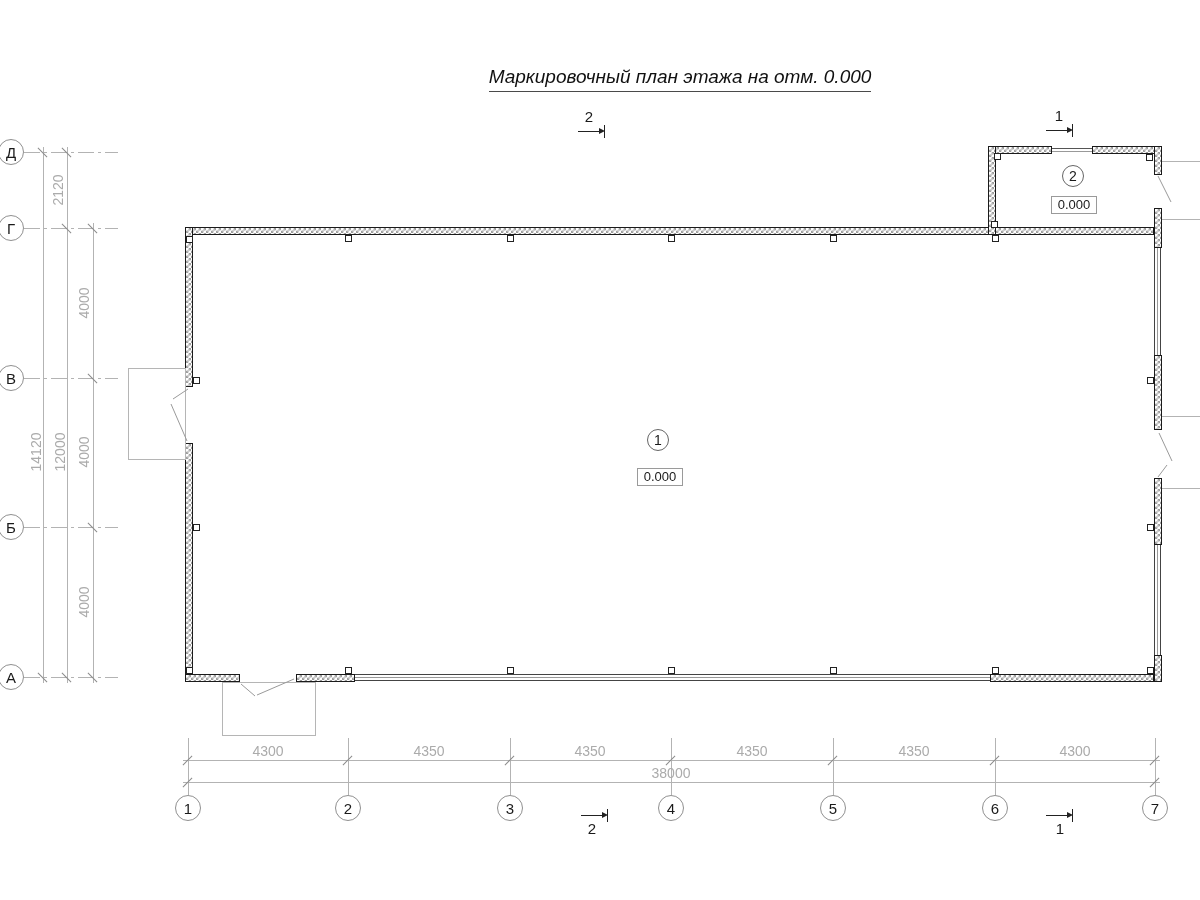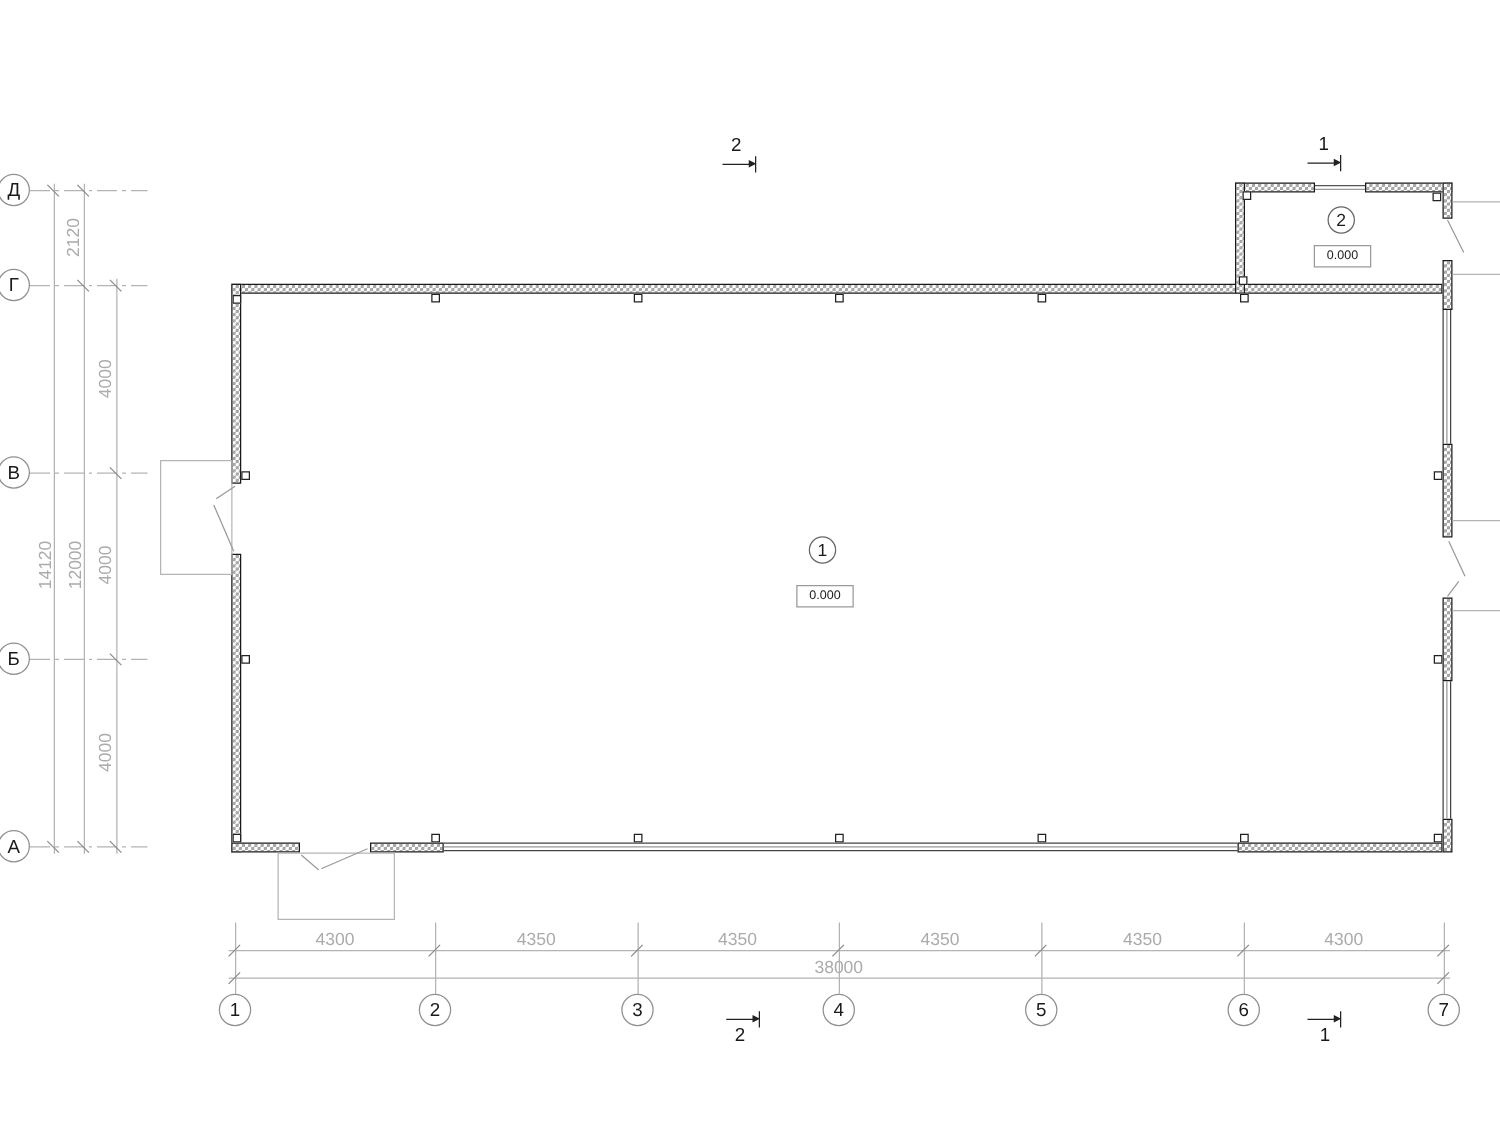--- a/index.html
+++ b/index.html
@@ -28,40 +28,43 @@
     display:flex;align-items:center;justify-content:center;font-size:15px;color:#1a1a1a;box-sizing:border-box;
   }
   .dimtext{position:absolute;color:#ababab;font-size:14px;width:60px;height:14px;line-height:14px;text-align:center;}
   .vtext{transform:rotate(-90deg);}
   .room-circle{
     position:absolute;width:22px;height:22px;border-radius:50%;border:1px solid #666;background:#fff;
     display:flex;align-items:center;justify-content:center;font-size:14px;color:#1a1a1a;box-sizing:border-box;
   }
   .elev-box{
     position:absolute;width:44px;height:16px;border:1px solid #9a9a9a;background:#fff;color:#1a1a1a;
-    font-size:10px;text-align:center;line-height:16px;box-sizing:content-box;
+    font-size:13px;text-align:center;line-height:16px;box-sizing:content-box;
   }
   .sect-label{position:absolute;font-size:15px;color:#1a1a1a;width:16px;text-align:center;}
   .sect-line{position:absolute;height:1px;background:#222;}
   .sect-head{position:absolute;width:0;height:0;border-left:6px solid #222;border-top:3px solid transparent;border-bottom:3px solid transparent;}
   .sect-tick{position:absolute;width:1px;height:13px;background:#222;}
   .porch{position:absolute;border:1px solid #b5b5b5;box-sizing:border-box;background:transparent;}
   .winline-h{position:absolute;height:1px;}
   .winline-v{position:absolute;width:1px;}
   #title-wrap{position:absolute;left:400px;top:66px;width:560px;text-align:center;}
   #title-wrap span{
     display:inline-block;font-size:19px;font-style:italic;color:#111;
     border-bottom:1px solid #4a4a4a;padding-bottom:3px;
   }
 </style>
 </head>
 <body>
 
 <div id="canvas">
 
+  <div id="title-wrap">
+    <span>Маркировочный план этажа на отм. 0.000</span>
+  </div>
 
   <div class="sect-label" style="left:581px;top:108px;">2</div>
   <div class="sect-line" style="left:578px;top:131px;width:22px;"></div>
   <div class="sect-head" style="left:599px;top:128px;"></div>
   <div class="sect-tick" style="left:604px;top:125px;"></div>
 
   <div class="sect-label" style="left:1051px;top:107px;">1</div>
   <div class="sect-line" style="left:1046px;top:130px;width:22px;"></div>
   <div class="sect-head" style="left:1067px;top:127px;"></div>
   <div class="sect-tick" style="left:1072px;top:124px;"></div>

